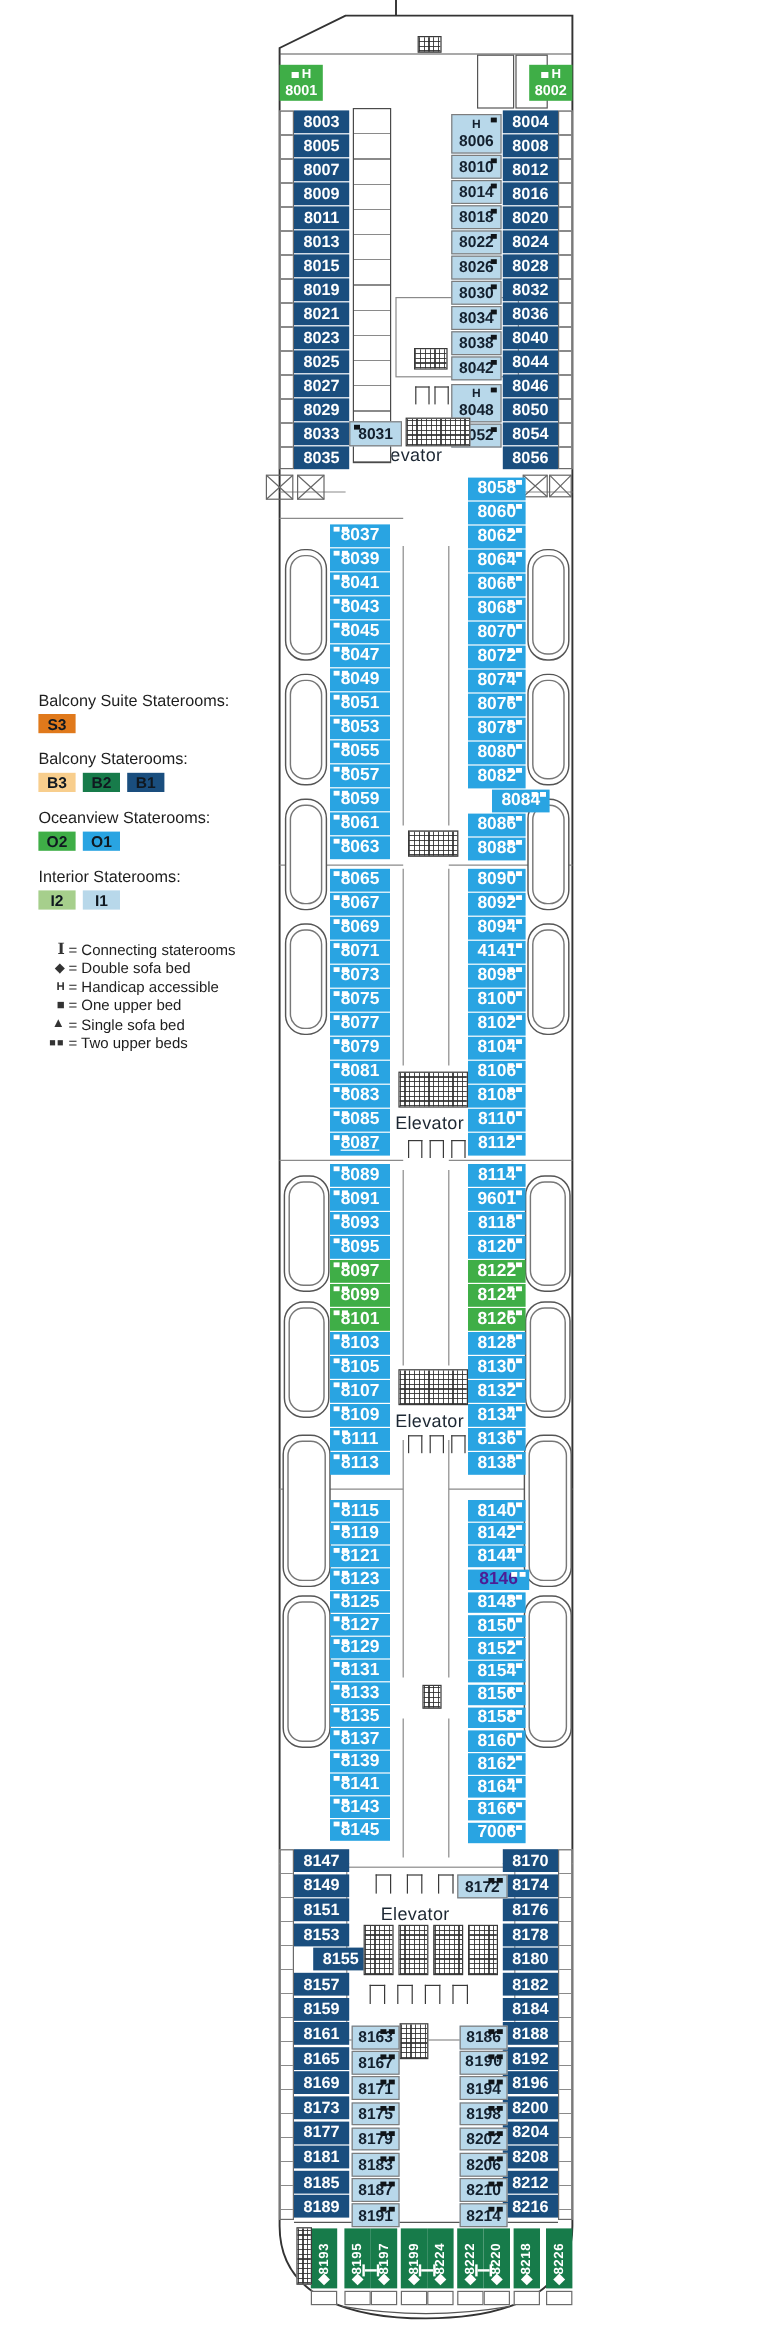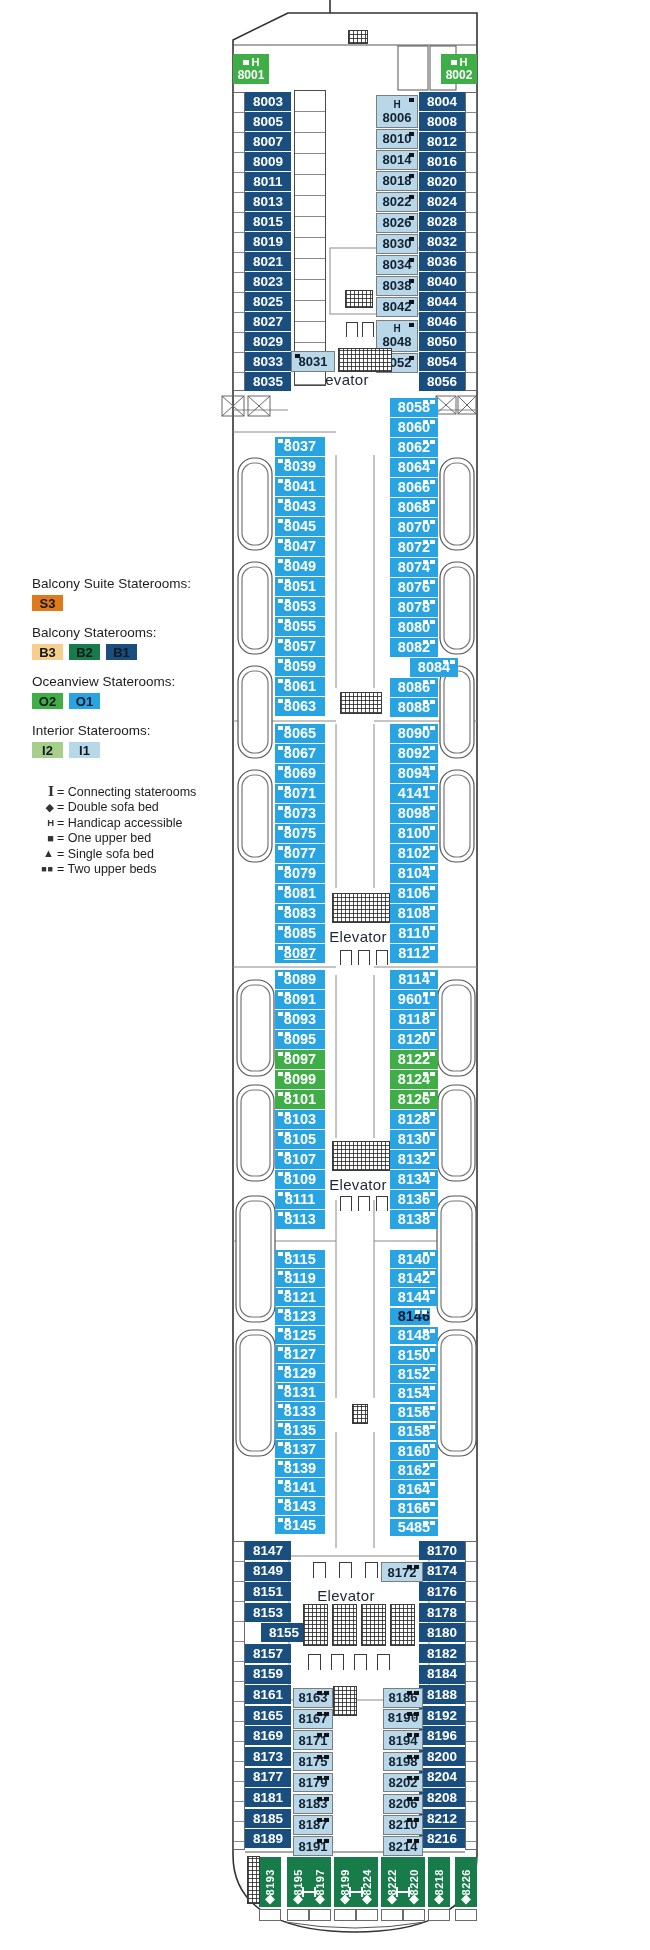--- a/index.html
+++ b/index.html
@@ -818,21 +818,21 @@
     <div class="cab" style="left: 390px; top: 1269.2px; width: 48px; height: 17.7px; background: rgb(41, 164, 226); color: rgb(255, 255, 255); font-size: 14.5px;">
       <span>8142</span>
       <span class="sym wsq" style="right: 3px;"></span>
       <span class="sym wsq" style="right: 10px;"></span>
     </div>
     <div class="cab" style="left: 390px; top: 1288.4px; width: 48px; height: 17.7px; background: rgb(41, 164, 226); color: rgb(255, 255, 255); font-size: 14.5px;">
       <span>8144</span>
       <span class="sym wsq" style="right: 3px;"></span>
       <span class="sym wsq" style="right: 10px;"></span>
     </div>
-    <div class="cab" style="left: 390px; top: 1307.6px; width: 40px; height: 17.7px; background: rgb(41, 164, 226); color: #0f172a; font-size: 14.5px; justify-content: flex-end;">
+    <div class="cab" style="left: 390px; top: 1307.6px; width: 51px; height: 17.7px; background: rgb(41, 164, 226); color: #4c1d95; font-size: 14.5px;">
       <span>8146</span>
       <span class="sym wsq" style="right: 3px;"></span>
       <span class="sym wsq" style="right: 10px;"></span>
     </div>
     <div class="cab" style="left: 390px; top: 1326.8px; width: 48px; height: 17.7px; background: rgb(41, 164, 226); color: rgb(255, 255, 255); font-size: 14.5px;">
       <span>8148</span>
       <span class="sym wsq" style="right: 3px;"></span>
       <span class="sym wsq" style="right: 10px;"></span>
     </div>
     <div class="cab" style="left: 390px; top: 1346px; width: 48px; height: 17.7px; background: rgb(41, 164, 226); color: rgb(255, 255, 255); font-size: 14.5px;">
@@ -874,21 +874,21 @@
       <span>8164</span>
       <span class="sym wsq" style="right: 3px;"></span>
       <span class="sym wsq" style="right: 10px;"></span>
     </div>
     <div class="cab" style="left: 390px; top: 1499.6px; width: 48px; height: 17.7px; background: rgb(41, 164, 226); color: rgb(255, 255, 255); font-size: 14.5px;">
       <span>8166</span>
       <span class="sym wsq" style="right: 3px;"></span>
       <span class="sym wsq" style="right: 10px;"></span>
     </div>
     <div class="cab" style="left: 390px; top: 1518.8px; width: 48px; height: 17.7px; background: rgb(41, 164, 226); color: rgb(255, 255, 255); font-size: 14.5px;">
-      <span>5485</span>
+      <span>7006</span>
       <span class="sym wsq" style="right: 3px;"></span>
       <span class="sym wsq" style="right: 10px;"></span>
     </div>
     <div class="hatch" style="left: 340px; top: 692px; width: 42px; height: 22px;"></div>
     <div class="hatch" style="left: 332px; top: 893px; width: 58px; height: 30px;"></div>
     <div class="hatch" style="left: 332px; top: 1141px; width: 58px; height: 30px;"></div>
     <div class="hatch" style="left: 352px; top: 1404px; width: 16px; height: 20px;"></div>
     <div class="notch" style="left: 340px; top: 950px; width: 12px; height: 15px;"></div>
     <div class="notch" style="left: 340px; top: 1196px; width: 12px; height: 15px;"></div>
     <div class="notch" style="left: 358px; top: 950px; width: 12px; height: 15px;"></div>

